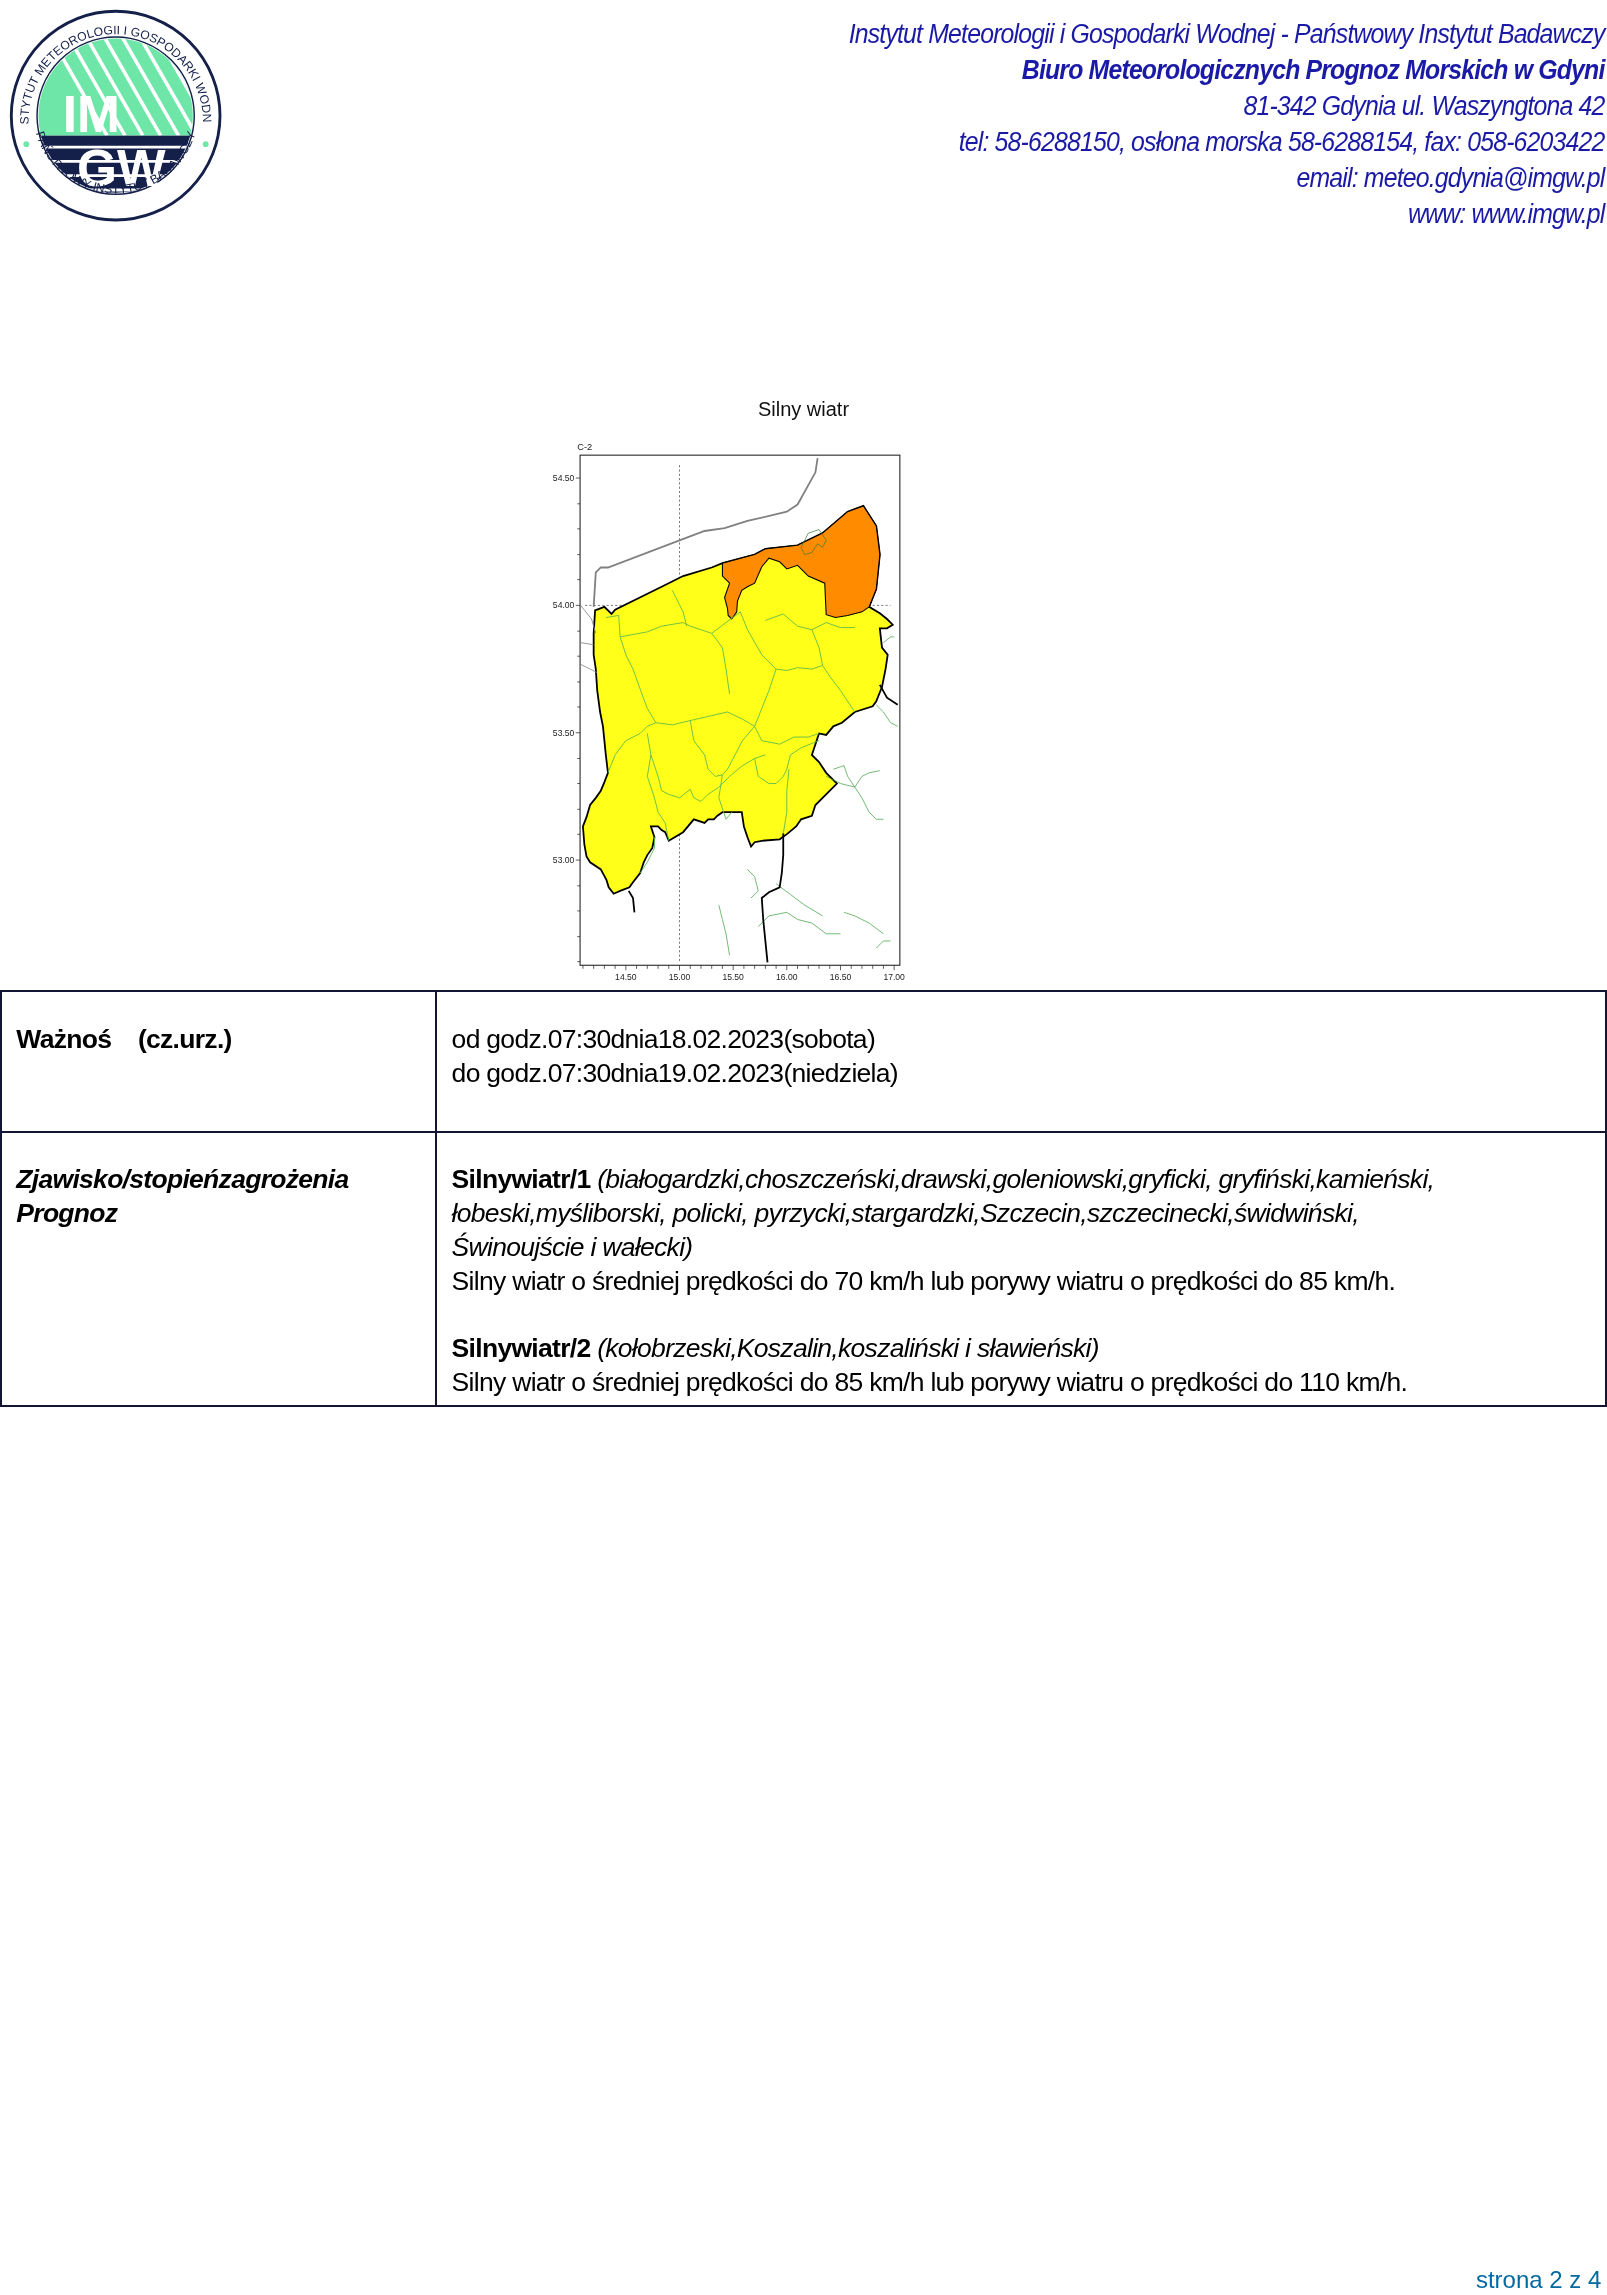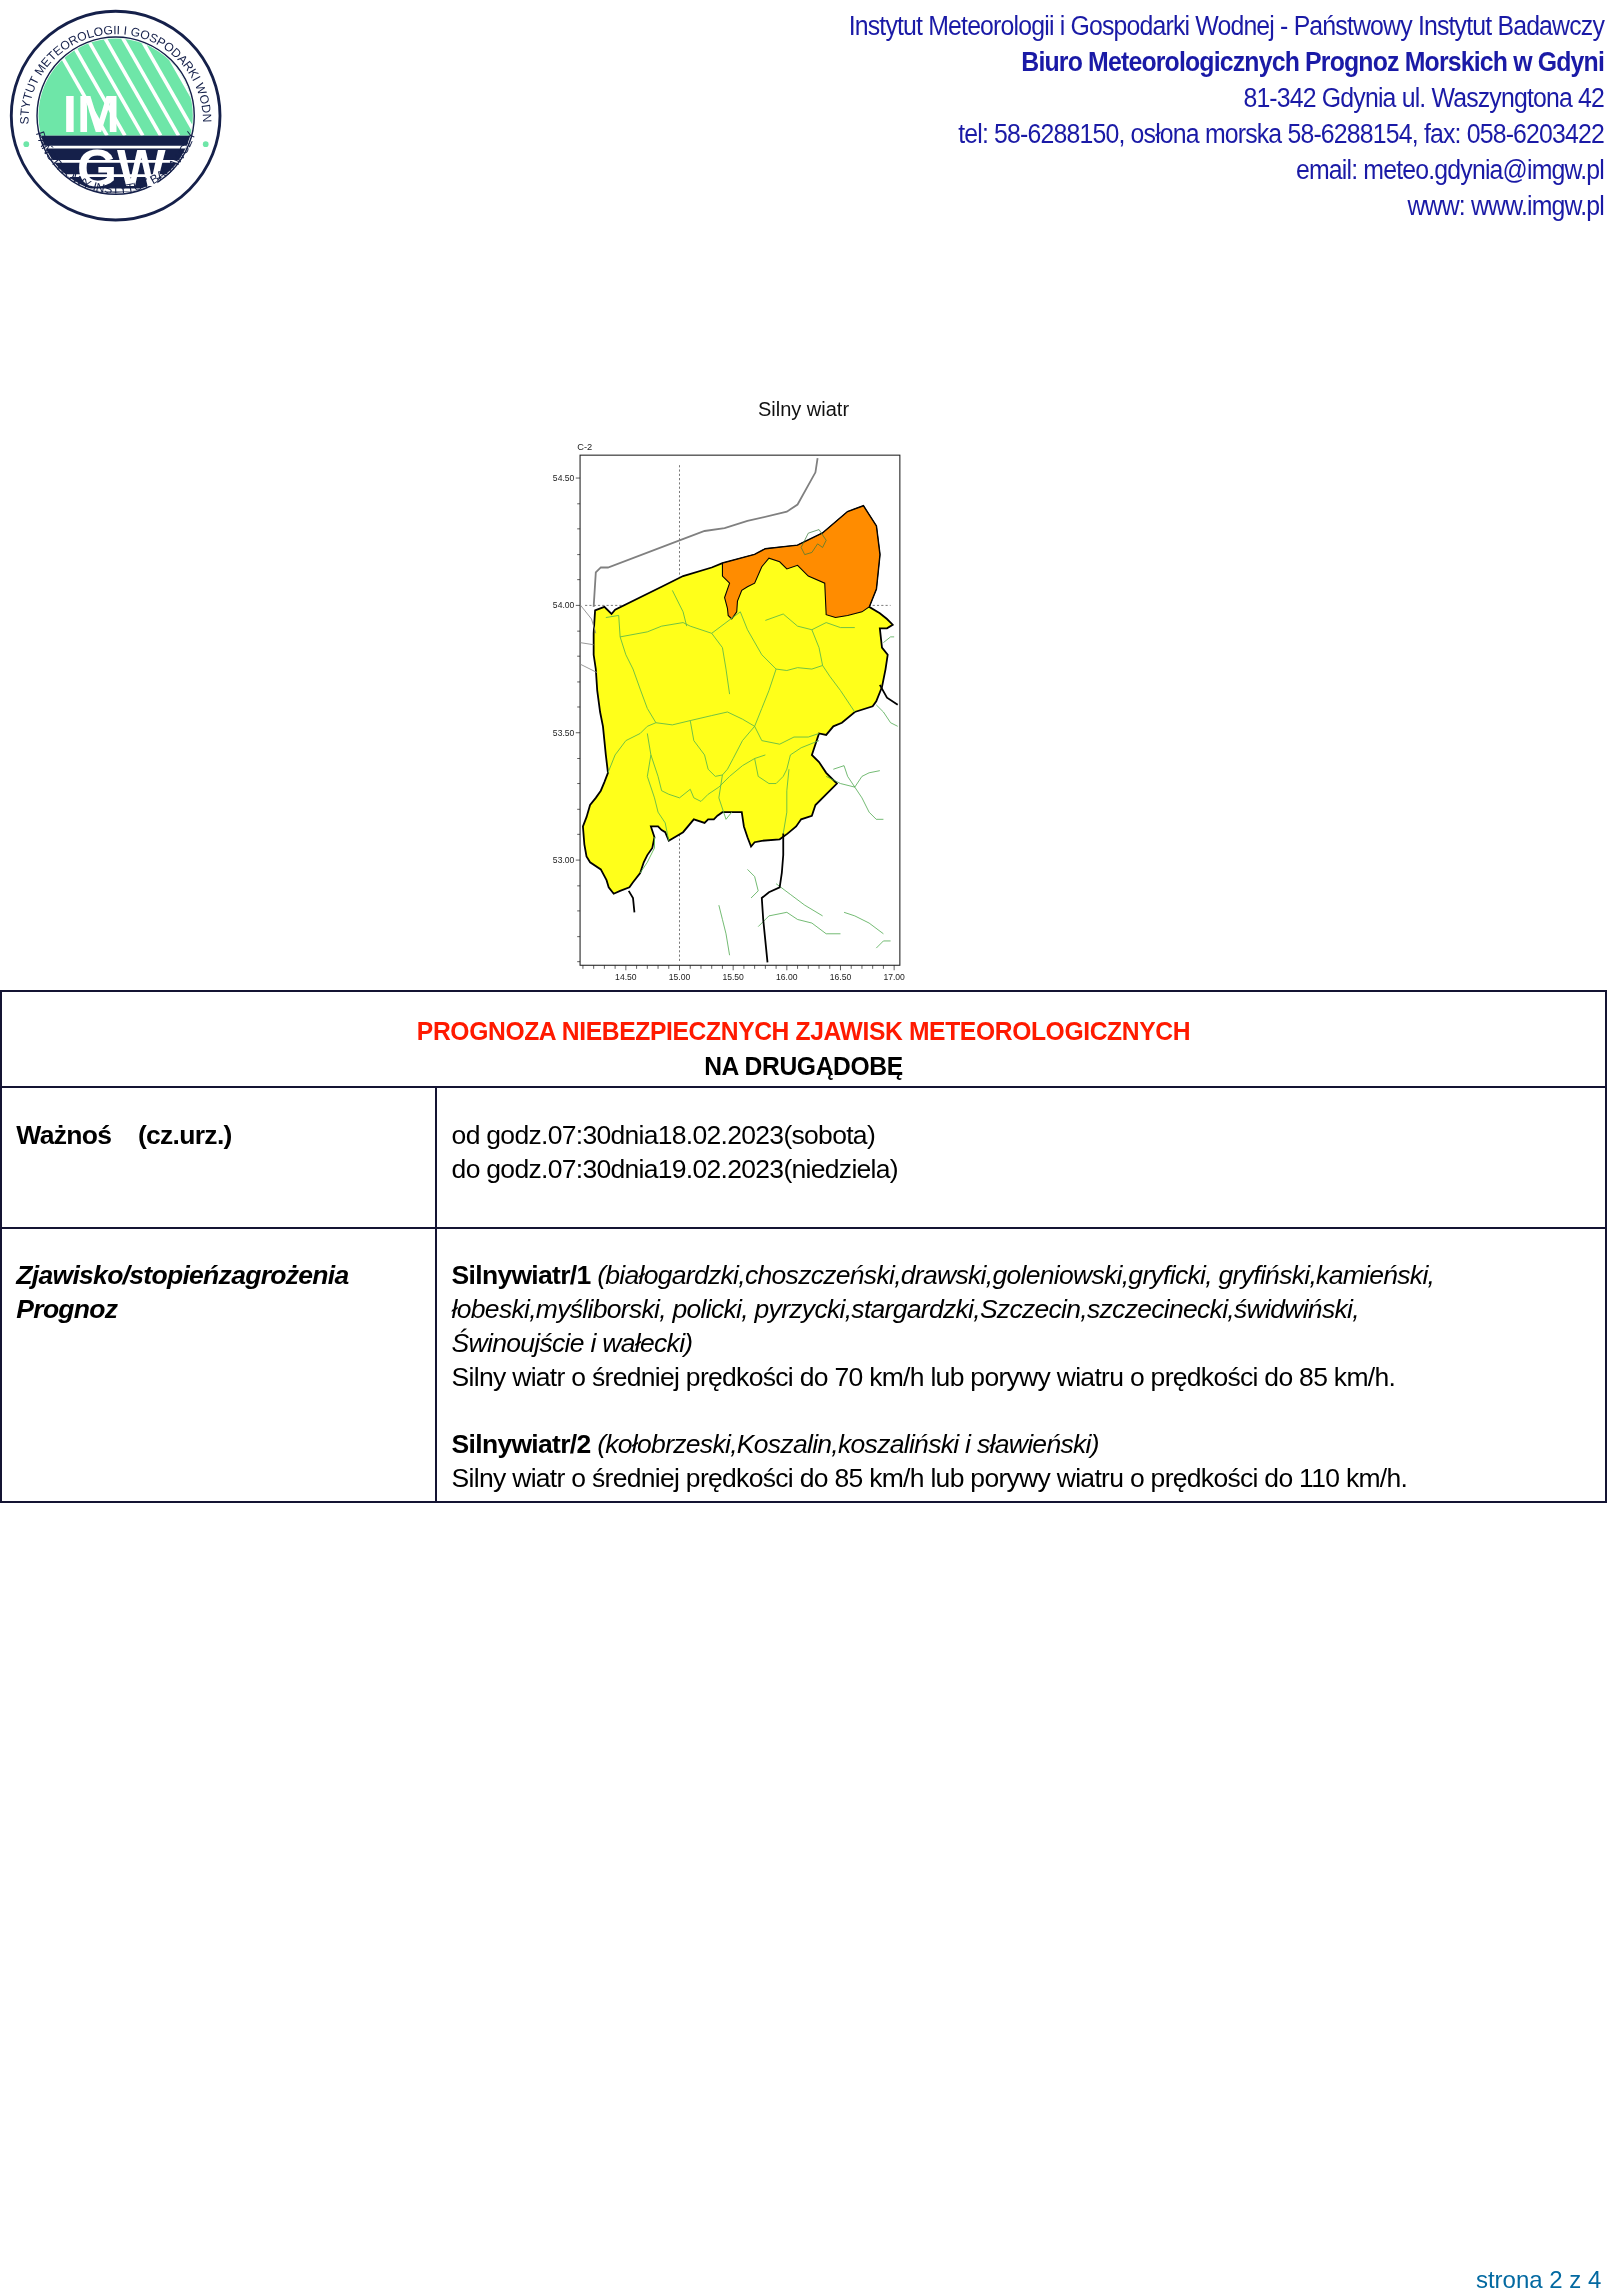--- a/index.html
+++ b/index.html
@@ -1,20 +1,20 @@
 <!DOCTYPE html>
 <html style="font-size:11.4px"><head>
   <meta charset="utf-8">
   <style>
     html, body { margin: 0; padding: 0; background: #ffffff; }
     body { width: 1607px; height: 2295px; position: relative; font-family: "Liberation Sans", sans-serif; overflow: hidden; }
 
     .logo { position: absolute; left: 7.2px; top: 7.2px; width: 218px; height: 218px; }
 
-    .header { position: absolute; right: 2.9px; top: 8px; text-align: right; color: #1a1aa6; font-family: "Liberation Sans", sans-serif; }
+    .header { position: absolute; right: 2.9px; top: 16px; text-align: right; color: #1a1aa6; font-family: "Liberation Sans", sans-serif; font-style: italic; }
     .header .line { font-size: 27px; line-height: 36px; letter-spacing: -0.9px; transform: scaleX(0.92); transform-origin: right center; white-space: nowrap; }
     .header .line.bold { font-weight: bold; }
 
     .map-title { position: absolute; left: 0; width: 1607px; top: 398px; text-align: center; font-size: 20px; color: #111; }
     .map-wrap { position: absolute; left: 540px; top: 440px; width: 533px; height: 544px; }
 
     .forecast-table { position: absolute; left: 0; top: 990px; width: 1607px; border-collapse: collapse; font-family: "Liberation Sans", sans-serif; }
     .forecast-table td { border: 2.1px solid #141433; vertical-align: top; padding: 0; }
     .title-cell { height: 94px; text-align: center; }
     .title-red { color: #ff1a00; font-weight: bold; font-size: 26.5px; letter-spacing: -0.4px; margin-top: 24px; transform: scaleX(0.93); }
@@ -210,26 +210,20 @@
     <g fill="none" stroke="#888" stroke-width="1.2">
       <polyline points="56,230 72,250 78,270"></polyline>
       <polyline points="56,283 75,286"></polyline>
       <polyline points="56,313 80,325"></polyline>
     </g>
   </svg>
 </div>
 
 <table class="forecast-table">
   <tbody>
-      <tr>
-    <td colspan="2" class="title-cell">
-      <div class="title-red">PROGNOZA NIEBEZPIECZNYCH  ZJAWISK METEOROLOGICZNYCH</div>
-      <div class="title-black">NA DRUGĄDOBĘ</div>
-    </td>
-  </tr>
   <tr class="row-waznosc">
     <td class="label-cell">
       <span class="txt pad-top-2" style="white-space: pre;">Ważnoś    (cz.urz.)</span>
     </td>
     <td class="value-cell">
       <div style="padding-top: 30px;">
         <div class="txt">od godz.07:30dnia18.02.2023(sobota)</div>
         <div class="txt">do godz.07:30dnia19.02.2023(niedziela)</div>
       </div>
     </td>

